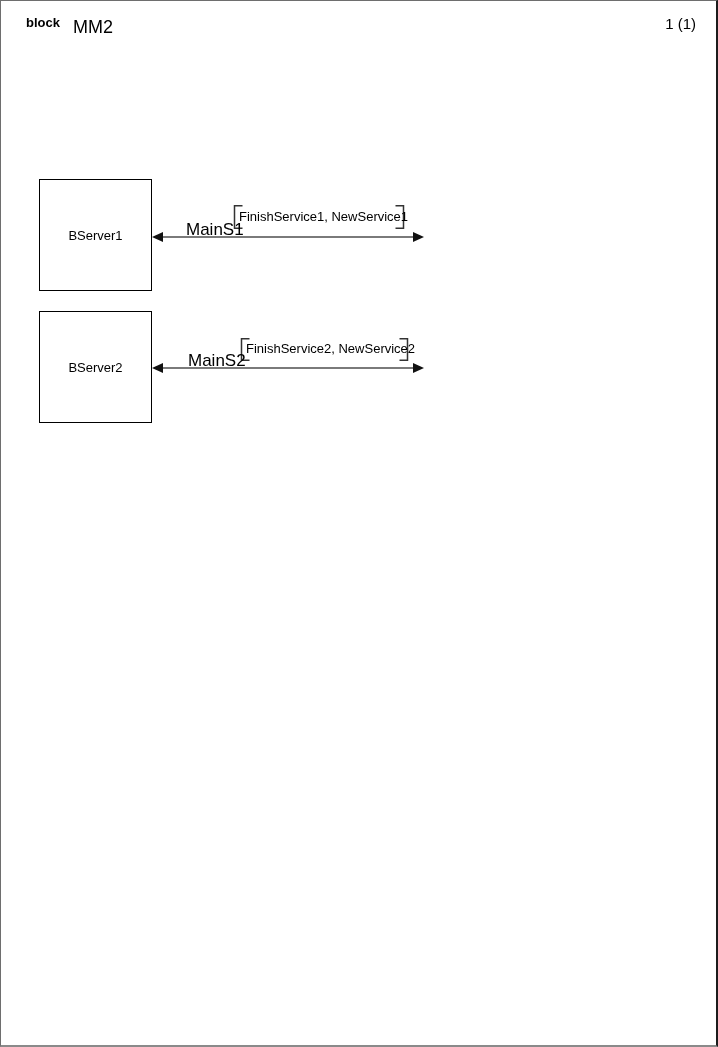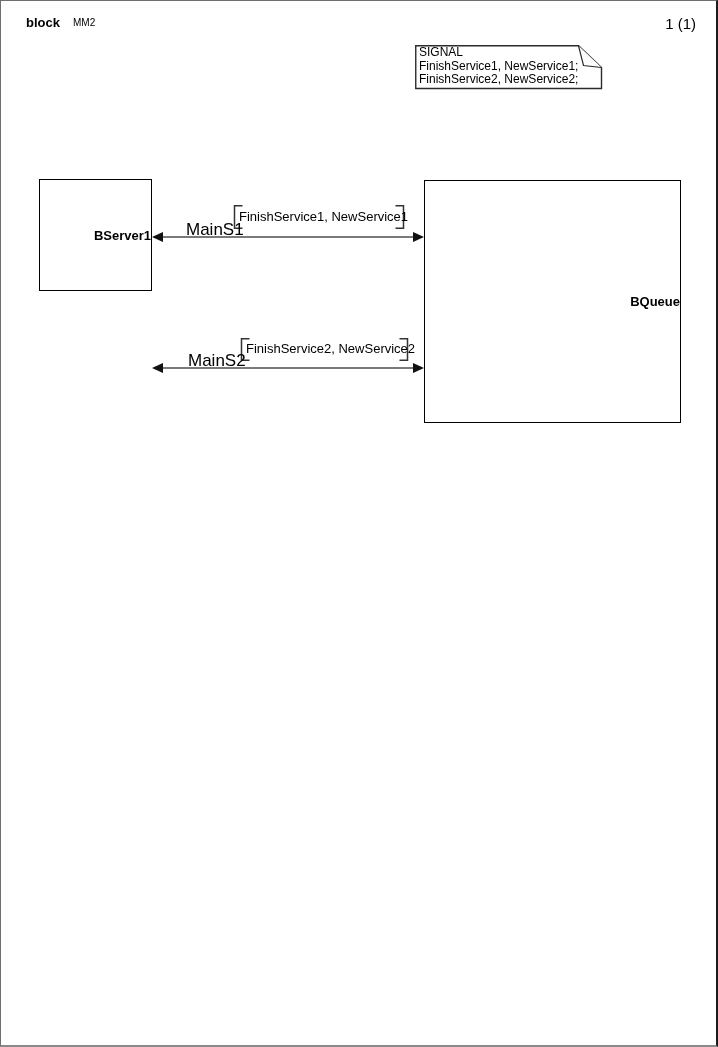--- a/index.html
+++ b/index.html
@@ -15,38 +15,37 @@
     border-width: 1px 2px 2px 1px;
     border-color: #6e6e6e #1c1c1c #8a8a8a #6e6e6e;
     overflow: hidden;
     padding-left: 9px;
   }
 
   .abs { position: absolute; }
 
   
   .kind-label { left: 25px; top: 14px; font-size: 13px; font-weight: bold; }
-  .diagram-name { left: 72px; top: 16px; font-size: 10px; }
+  .diagram-name { left: 72px; top: 16px; font-size: 18px; }
   .page-number { right: 20px; top: 14px; font-size: 15px; }
 
   
   .signal-note { left: 414px; top: 44px; width: 188px; height: 45px; }
   .signal-note svg { position: absolute; left: 0; top: 0; }
   .note-text { position: absolute; left: 4px; top: 1px; font-size: 12px; line-height: 13.5px; white-space: nowrap; }
 
   
   .block-box {
     position: absolute;
     border: 1.5px solid #000;
     background: #fff;
     display: flex;
     align-items: center;
-    justify-content: flex-end;
+    justify-content: center;
     font-size: 13px;
-    font-weight: bold;
   }
   .bserver1 { left: 38px; top: 178px; width: 113px; height: 112px; }
   .bserver2 { left: 38px; top: 310px; width: 113px; height: 112px; }
   .bqueue  { left: 423px; top: 179px; width: 257px; height: 243px; }
 
   
   .channel-label { font-size: 17px; white-space: nowrap; }
   .ch1-label { left: 185px; top: 219px; }
   .ch2-label { left: 187px; top: 350px; text-align: right; }
 
@@ -59,37 +58,26 @@
 </style>
 </head>
 <body>
 
 <div class="page">
 
   <div class="abs kind-label">block</div>
   <div class="abs diagram-name">MM2</div>
   <div class="abs page-number">1 (1)</div>
 
-  <div class="abs signal-note">
-    <svg width="188" height="45" viewBox="0 0 188 45">
-      <polygon points="0.75,0.75 163.5,0.75 186.5,22.5 186.5,43.5 0.75,43.5" fill="#ffffff" stroke="#2b2b2b" stroke-width="1.4"></polygon>
-      <polyline points="163.5,0.75 168.5,20.5 186.5,22.5" fill="#ffffff" stroke="#2b2b2b" stroke-width="1.2"></polyline>
-    </svg>
-    <div class="note-text">
-      <div>SIGNAL</div>
-      <div>FinishService1, NewService1;</div>
-      <div>FinishService2, NewService2;</div>
-    </div>
-  </div>
 
   <div class="block-box bserver1">
     <span>BServer1</span>
   </div>
-  <div class="block-box bqueue">
-    <span>BQueue</span>
+  <div class="block-box bserver2">
+    <span>BServer2</span>
   </div>
 
   <svg class="overlay" width="718" height="1047" viewBox="0 0 718 1047">
 
     <g>
       <line x1="154" y1="236" x2="420" y2="236" stroke="#7a7a7a" stroke-width="2"></line>
       <polygon points="151,236 162,231 162,241" fill="#111111"></polygon>
       <polygon points="423,236 412,231 412,241" fill="#111111"></polygon>
     </g>
 

